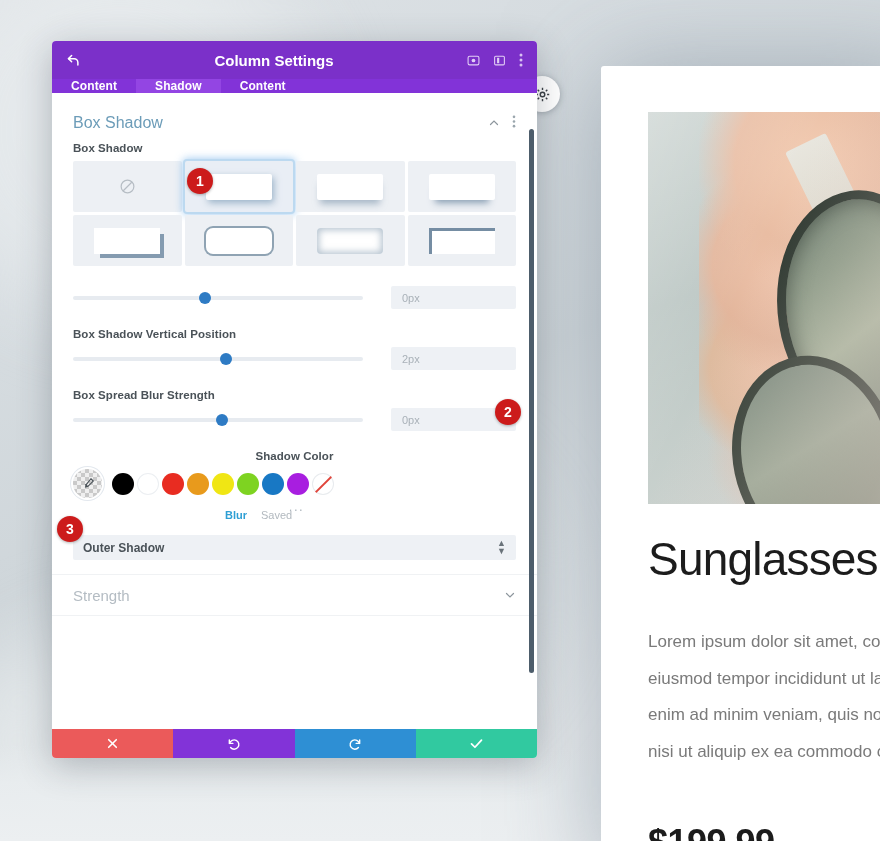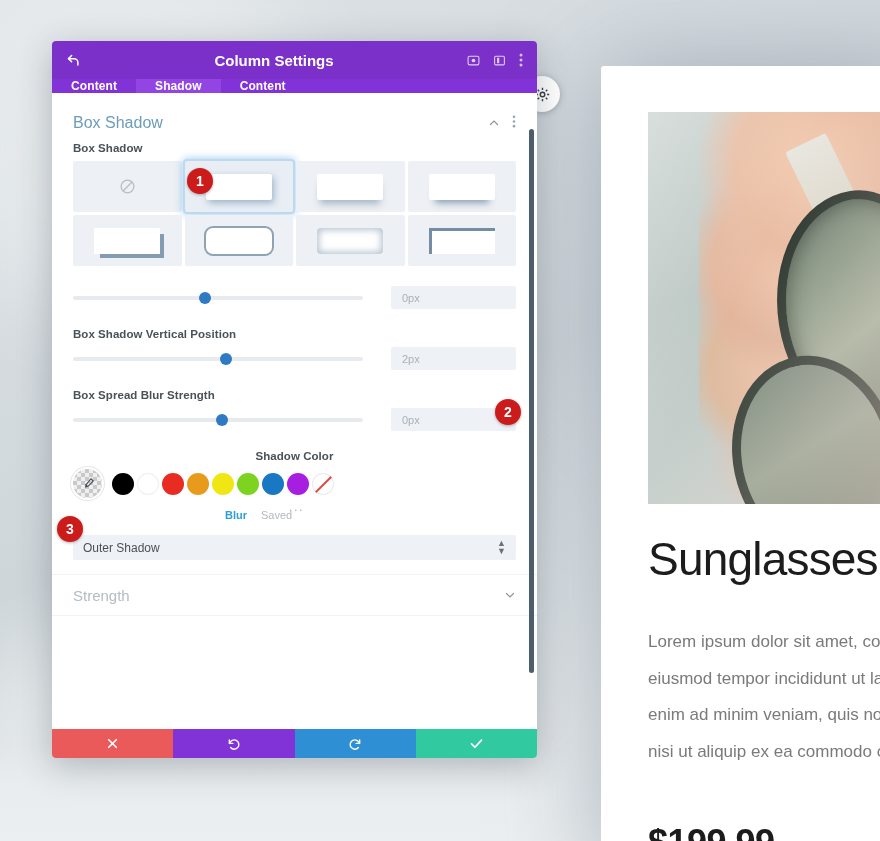--- a/index.html
+++ b/index.html
@@ -210,21 +210,21 @@
   }
   #saved-link { color: #2e9fd4; font-weight: 700; }
   #recent-link { color: #b2b9bf; }
 
   
   .select-box {
     height: 25px; background: #eef1f5; border-radius: 2px;
     display: flex; align-items: center; padding: 0 10px;
     font-size: 12px; color: #4a5258; margin-bottom: 8px;
   }
-  .select-box span:first-child { flex: 1; }
+  .select-box span:first-child { flex: 1; font-weight: bold; }
   #select-stepper-icon { color: #6a737a; font-size: 9px; line-height: .8; text-align: center; }
 
   
   .collapsed-section {
     height: 41px; border-top: 1px solid #f0f2f4;
     display: flex; align-items: center; padding: 0 21px;
     font-size: 15px; color: #b4bcc3;
   }
   .collapsed-section span:first-child { flex: 1; }
   .chev { color: #8d969d; display: flex; }

